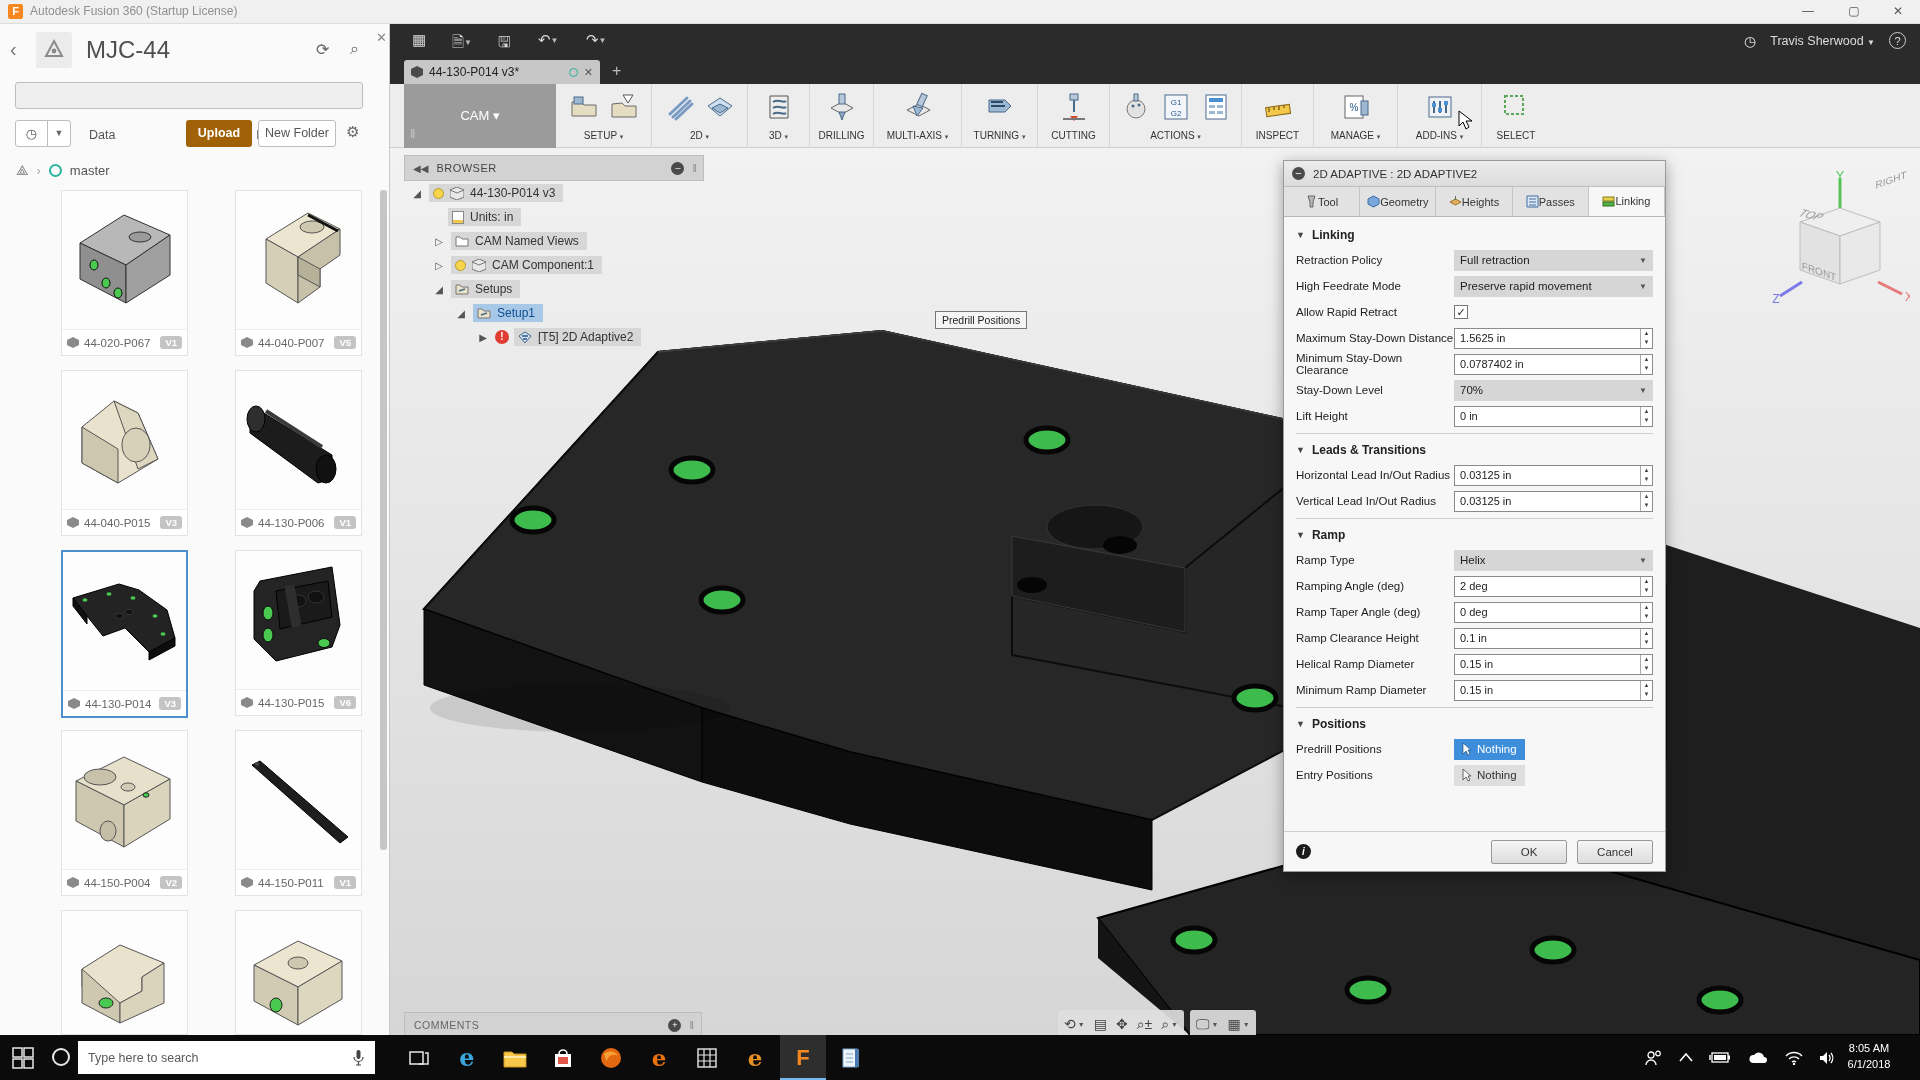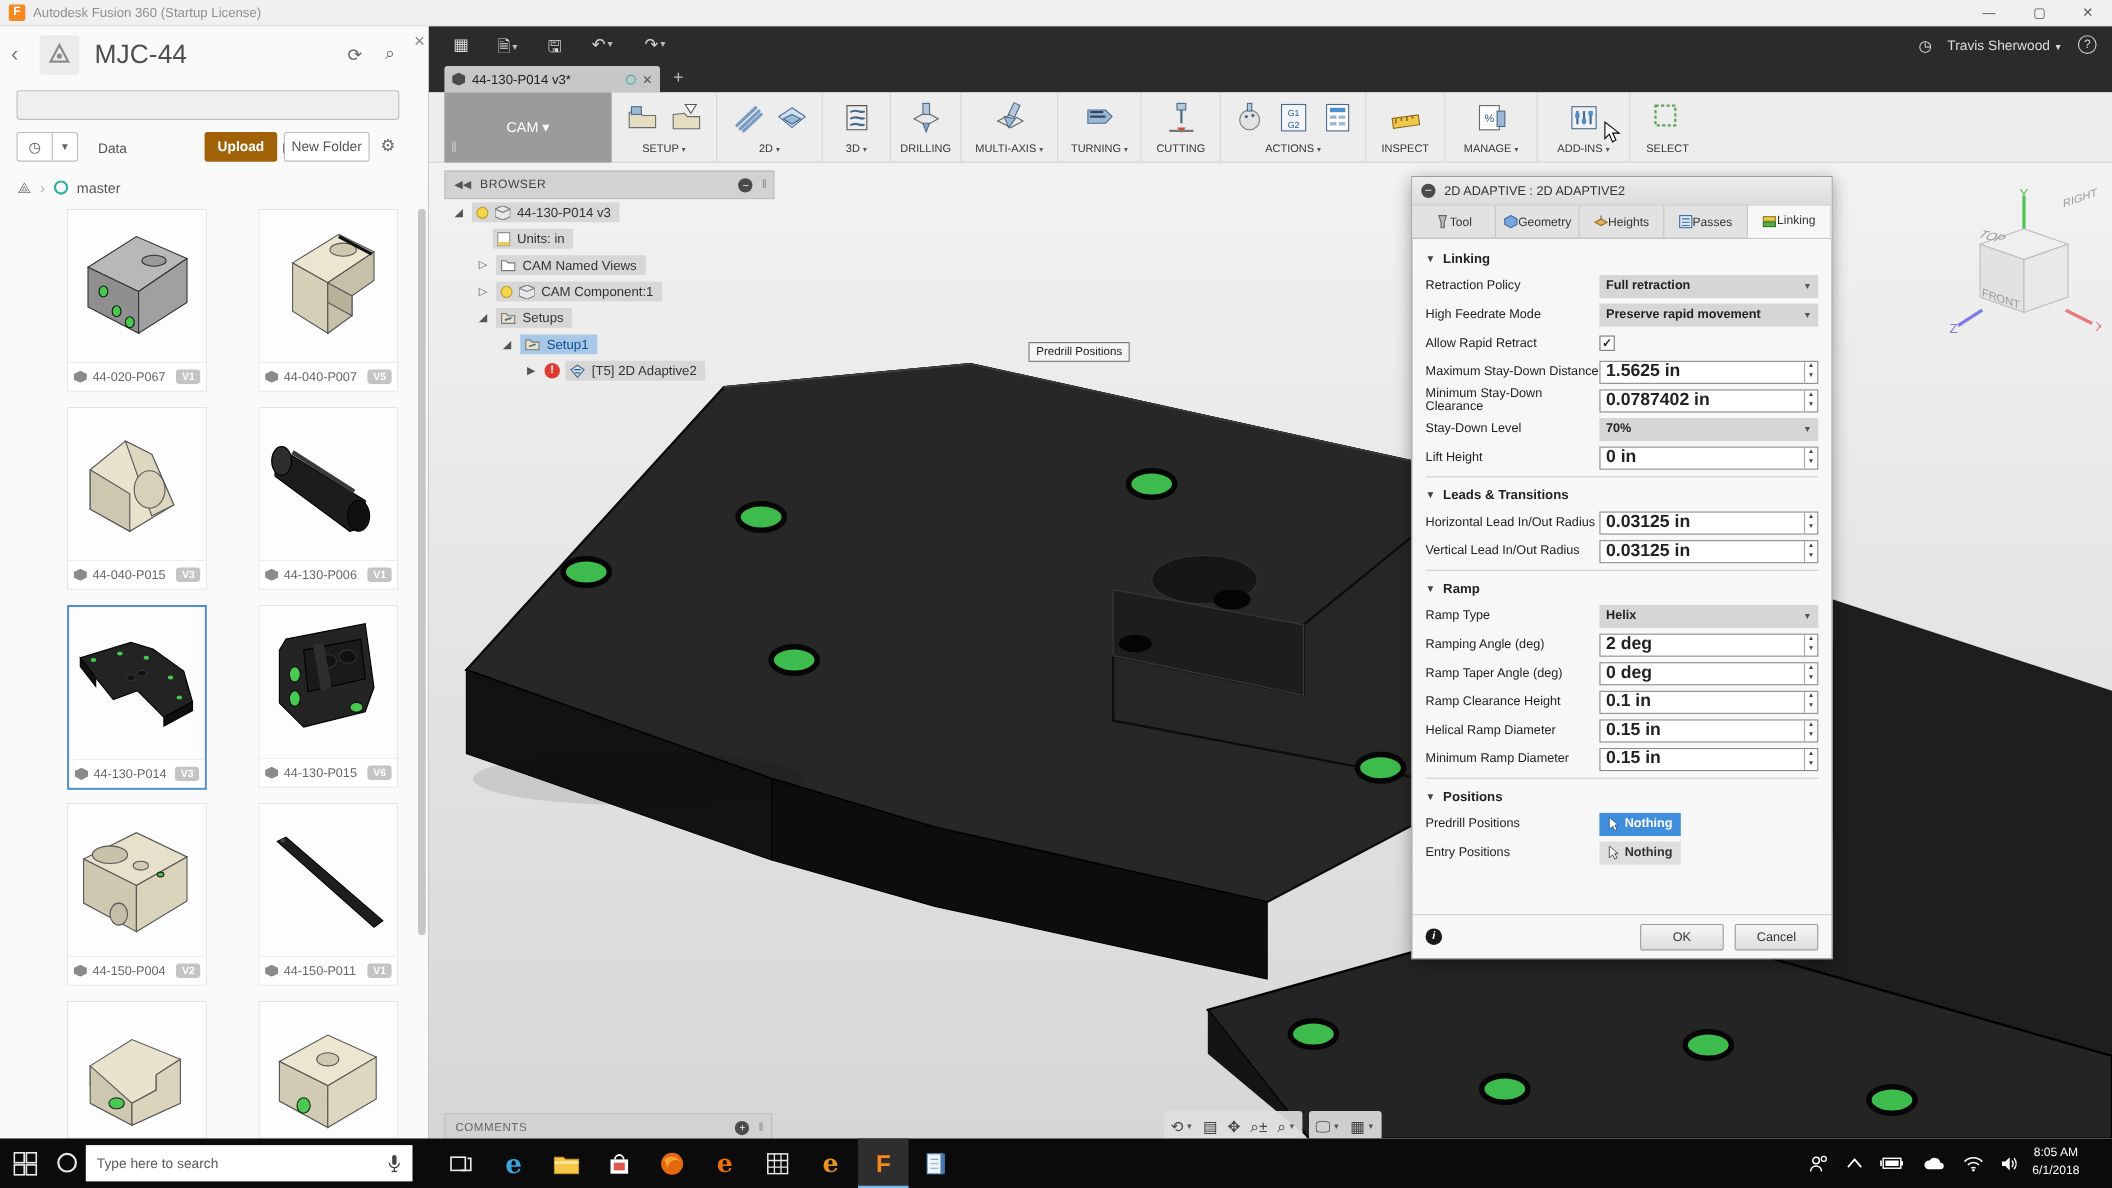--- a/index.html
+++ b/index.html
@@ -104,25 +104,25 @@
   #dialog .dhead .dt { font-size:11.5px; color:#333; }
   .dtabs { height:30px; display:flex; border-bottom:1px solid #b8b8b8; background:#e2e2e2; }
   .dtab { flex:1; display:flex; align-items:center; justify-content:center; gap:0; font-size:11px; color:#333; border-right:1px solid #c6c6c6; }
   .dtab.on { background:#f7f7f7; border-bottom:1px solid #f7f7f7; }
   .ticon { width:13px; height:13px; border-radius:2px; }
   .dbody { padding:6px 12px 0 12px; }
   .dsec { display:flex; align-items:center; gap:7px; height:24px; font-size:12px; font-weight:bold; color:#222; }
   .dsec .ar { font-size:9px; color:#444; }
   .drow { display:flex; align-items:center; height:26px; }
   .drow .lb { width:158px; font-size:11.5px; color:#222; }
-  .ctrl { flex:1; display:flex; align-items:flex-end;font-weight:bold; }
+  .ctrl { flex:1; display:flex; align-items:flex-end; }
   .dd-sel { flex:1; height:21px; background:#d6d6d6; display:flex; align-items:center; padding:0 6px; font-size:11.5px; color:#222; }
   .dd-sel .caret { margin-left:auto; font-size:8px; color:#555; }
   .spin { flex:1; height:21px; background:#fff; border:1px solid #8a8a8a; display:flex; align-items:center; }
-  .spin .v { flex:1; padding:0 5px; font-size:16px; color:#222; }
+  .spin .v { flex:1; padding:0 5px; font-size:11px; color:#222; }
   .spin .ud { width:12px; height:100%; border-left:1px solid #aaa; display:flex; flex-direction:column; }
   .spin .ud span { flex:1; font-size:6px; color:#444; text-align:center; line-height:9px;}
   .chk { width:14px; height:14px; background:#fff; border:1px solid #777; font-size:11px; line-height:13px; text-align:center; color:#222; }
   .pick { height:21px; display:flex; align-items:center; gap:5px; padding:0 8px; font-size:11.5px; }
   .pick.on { background:#3f8edc; color:#fff; }
   .pick.off { background:#dedede; color:#333; }
   .hr { border-top:1px solid #cfcfcf; margin:4px 0; }
   .dfoot { position:absolute; left:0; bottom:0; width:100%; height:40px; border-top:1px solid #cfcfcf; display:flex; align-items:center; padding:0 12px; gap:10px;}
   .infoc { width:15px; height:15px; background:#1a1a1a; border-radius:50%; color:#fff; font-size:10px; font-style:italic; font-weight:bold; text-align:center; line-height:15px; }
   .dbtn { width:76px; height:24px; background:linear-gradient(#f6f6f6,#dcdcdc); border:1px solid #999; border-radius:2px; font-size:11.5px; color:#333; text-align:center; line-height:22px; }

